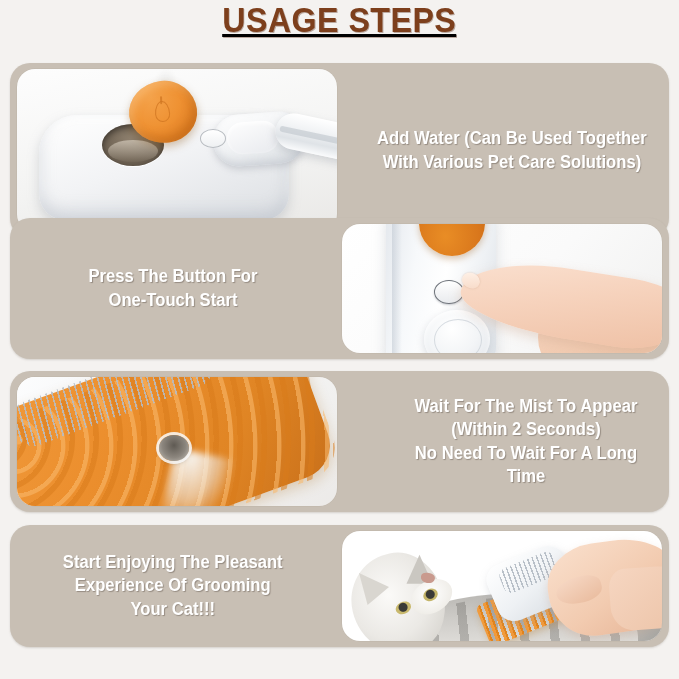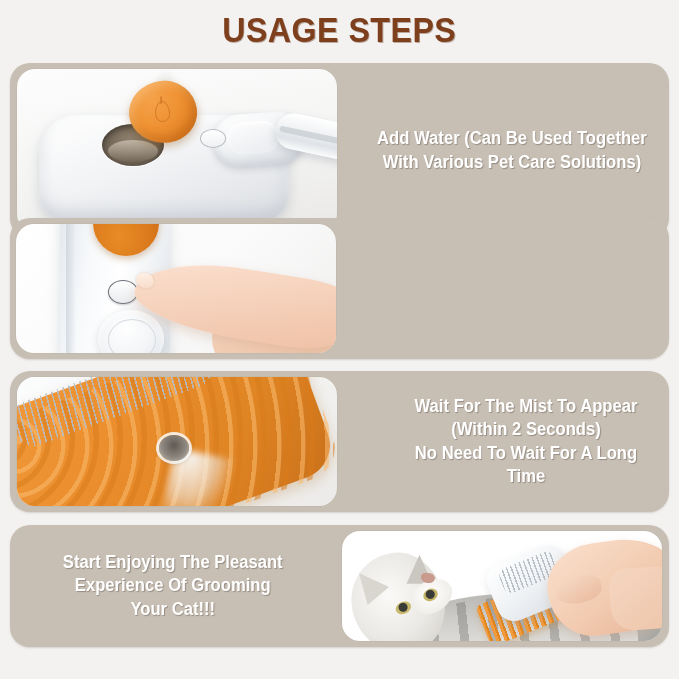--- a/index.html
+++ b/index.html
@@ -6,21 +6,21 @@
   body{
     width:679px;height:679px;
     background:#f4f2f0;
     font-family:"Liberation Sans", sans-serif;
     overflow:hidden;
     position:relative;
   }
   .page{width:679px;height:679px;position:relative;box-sizing:border-box;}
 
   
-  .title-wrap{height:60px;display:flex;align-items:center;justify-content:center;}
+  .title-wrap{height:60px;display:flex;justify-content:center;text-decoration:underline;}
   .title{
     font-size:35px;
     font-weight:bold;
     letter-spacing:0.5px;
     color:#7d3f1c;
     font-family:"Liberation Sans Narrow","Liberation Sans",sans-serif;
     transform:scaleX(0.92);
     text-shadow:1px 1px 0 rgba(80,35,12,0.35);
   }
 
@@ -361,20 +361,24 @@
         <div class="drop"></div>
       </div>
     </div>
     <div class="caption">
       <div class="caption-inner">Add Water (Can Be Used Together
 With Various Pet Care Solutions)</div>
     </div>
   </div>
 
   <div class="panel p2">
+    <div class="caption">
+      <div class="caption-inner">Press The Button For
+One-Touch Start</div>
+    </div>
     <div class="photo ph2">
       <div class="device"></div>
       <div class="cap2">
         
       </div>
       <div class="oval"></div>
       <div class="ring"></div>
       <div class="hand4 hand"></div>
       <div class="finger"></div>
       <div class="nail"></div>

